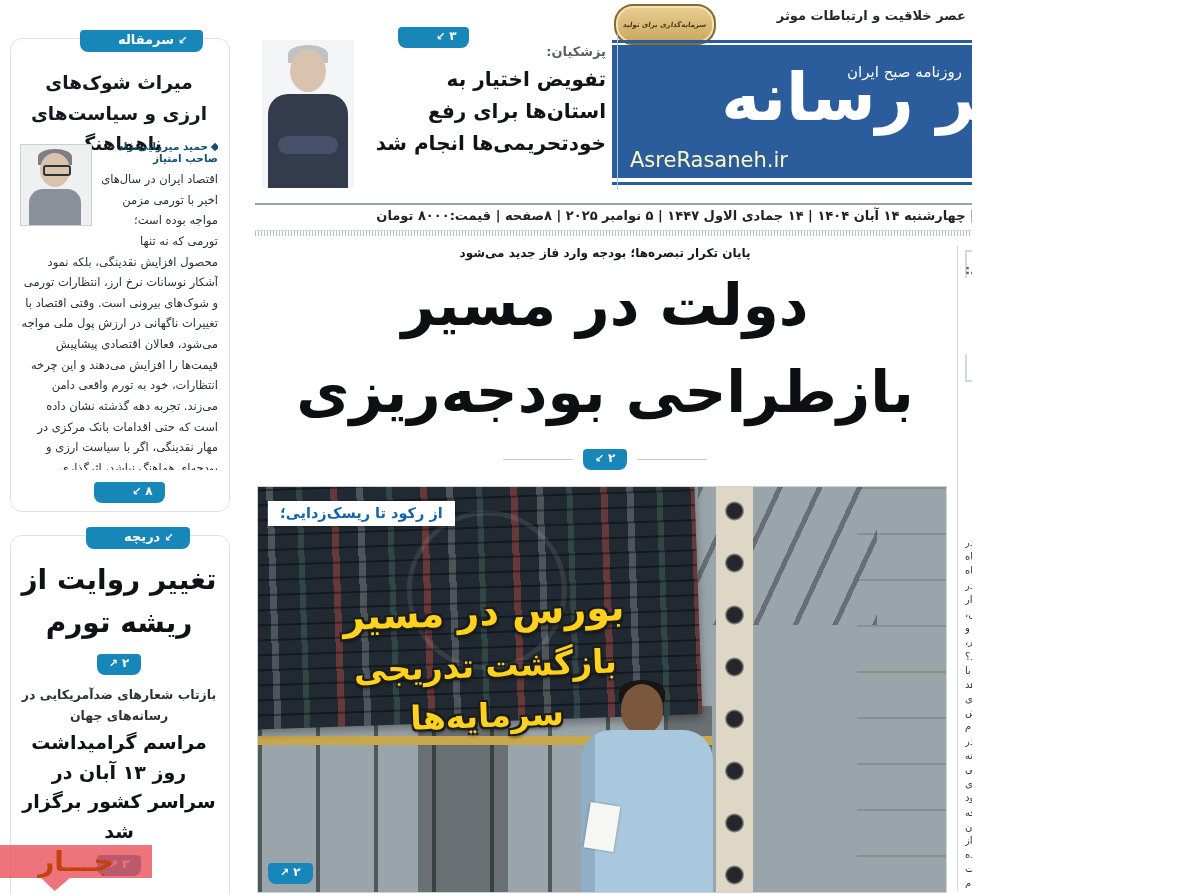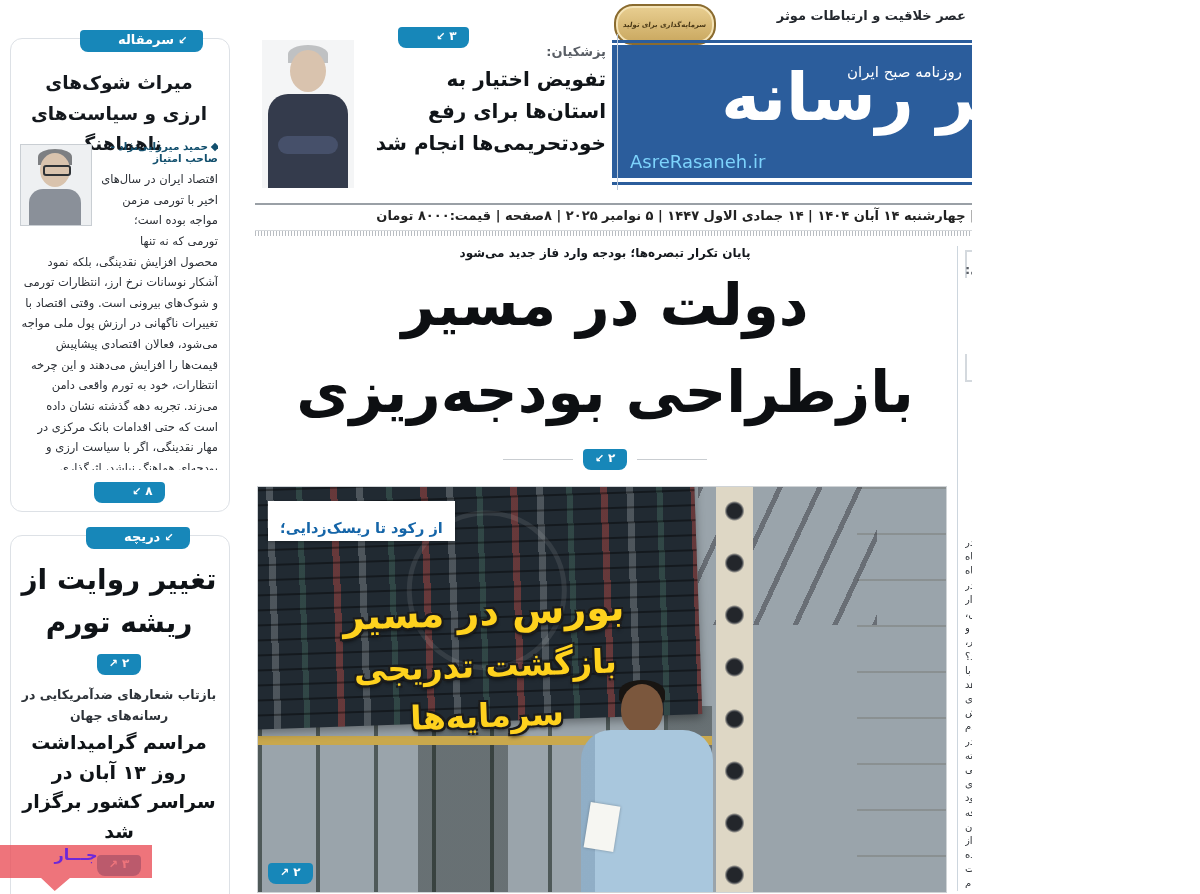--- a/index.html
+++ b/index.html
@@ -11,21 +11,21 @@
   .slogan{top:8px;right:6px;font-size:13px;font-weight:bold;color:#24282e;}
   .seal{left:614px;top:4px;width:98px;height:37px;background:linear-gradient(#e9cf92,#c9a75e);
         border:2px solid #8a6b2f;border-radius:19px;box-shadow:inset 0 0 0 2px #f4e3b6;
         display:flex;align-items:center;justify-content:center;}
   .seal-text{font-size:7px;color:#4a3916;font-weight:bold;transform:skewX(-8deg);}
   .mast-rule{left:612px;width:585px;height:3px;background:#2b5d9c;}
   .mast-box{left:612px;top:45px;width:585px;height:133px;background:#2b5d9c;color:#fff;}
   .mast-tagline{top:6px;left:0;width:100%;text-align:center;font-size:15px;font-weight:normal;color:#fff;margin-top:12px;}
   .mast-title{top:8px;left:0;width:100%;text-align:center;font-size:66px;font-weight:bold;
               letter-spacing:-1px;color:#fff;line-height:1.35;}
-  .mast-url{left:18px;bottom:6px;font-size:18px;color:#7dd3fc;direction:ltr;}
+  .mast-url{left:18px;bottom:6px;font-size:21px;color:#fef9c3;direction:ltr;}
 
   
   .date-rule{left:255px;top:203px;width:942px;height:2px;background:#9aa0a6;}
   .dateline{left:255px;top:208px;width:942px;text-align:right;font-size:13px;font-weight:bold;color:#222;}
   .dot-band{left:255px;top:230px;width:942px;height:5px;
             background:repeating-linear-gradient(90deg,#b9bdc2 0 1px,transparent 1px 3px);
             border-top:1px solid #d6d9dc;}
 
   
   .pbadge{display:inline-flex;align-items:center;gap:4px;background:#1787b9;color:#fff;
@@ -93,21 +93,21 @@
                              repeating-linear-gradient(90deg,transparent 0 160px,rgba(10,16,12,.35) 160px 250px);}
   .ph-rail{position:absolute;left:0;top:16%;width:100%;height:9px;background:#c9a84d;}
   .ph-board{position:absolute;left:-2%;top:-4%;width:66%;height:62%;background:#212a32;
             transform:rotate(-2deg);box-shadow:0 4px 10px rgba(0,0,0,.35);
             background-image:
               repeating-linear-gradient(0deg,transparent 0 13px,rgba(0,0,0,.4) 13px 15px),
               repeating-linear-gradient(90deg,rgba(232,84,74,.35) 0 7px,transparent 7px 26px,
                  rgba(236,240,241,.22) 26px 33px,transparent 33px 56px,rgba(120,200,160,.18) 56px 62px,transparent 62px 90px);}
   .ph-emblem{position:absolute;left:36%;top:16%;width:150px;height:150px;border:5px solid rgba(255,255,255,.09);
              border-radius:50%;}
-  .ph-caption{position:absolute;left:10px;top:14px;background:#ffffff;padding:19px 12px 5px;
+  .ph-caption{position:absolute;left:10px;top:14px;background:#ffffff;padding:4px 12px 5px;
               color:#1565a8;font-weight:bold;font-size:14.5px;box-shadow:0 1px 3px rgba(0,0,0,.3);}
   .ph-overlay{position:absolute;left:2%;top:24%;width:62%;text-align:center;transform:rotate(-2deg);
               color:#ffd21e;font-weight:bold;
               text-shadow:-2px -2px 0 #1c1c1c,2px -2px 0 #1c1c1c,-2px 2px 0 #1c1c1c,2px 2px 0 #1c1c1c,0 3px 4px rgba(0,0,0,.6);}
   .ph-ov1{font-size:38px;line-height:1.5;}
   .ph-ov2{font-size:33px;line-height:1.5;}
   .ph-man{position:absolute;left:47%;bottom:0;width:132px;height:208px;}
   .m-head{position:absolute;left:40px;top:0;width:42px;height:50px;border-radius:50% 50% 46% 46%;background:#7b573d;}
   .m-hair{position:absolute;left:38px;top:-4px;width:46px;height:24px;border-radius:50% 50% 20% 20%;background:#181512;}
   .m-body{position:absolute;left:0;top:46px;width:132px;height:162px;border-radius:30px 30px 0 0;background:#a9c7dd;
@@ -141,21 +141,21 @@
   .dr-inner{left:18px;top:556px;width:202px;text-align:center;}
   .dr-kicker{font-size:12.5px;font-weight:bold;color:#2e3339;line-height:1.7;}
   .dr-title{font-size:19px;font-weight:bold;color:#0f1317;line-height:1.55;margin-top:2px;}
   .dr-title-big{font-size:28px;}
   .dr-badge-row{margin:7px 0 9px;}
 
   
   .watermark{left:0;top:845px;width:152px;height:46px;background:rgba(233,77,86,.78);
              clip-path:polygon(0 0,100% 0,100% 72%,46% 72%,36% 100%,27% 72%,0 72%);
              display:flex;align-items:flex-start;justify-content:center;z-index:5;}
-  .watermark-label{font-size:16px;font-weight:bold;color:#6d28d9;letter-spacing:2px;line-height:1.2;}
+  .watermark-label{font-size:28px;font-weight:bold;color:#c2410c;letter-spacing:2px;line-height:1.2;}
 </style>
 </head>
 <body>
 
 <div class="page">
 
   <div class="abs slogan">عصر خلاقیت و ارتباطات موثر</div>
   <div class="abs seal">
     <span class="seal-text">سرمایه‌گذاری برای تولید</span>
   </div>

